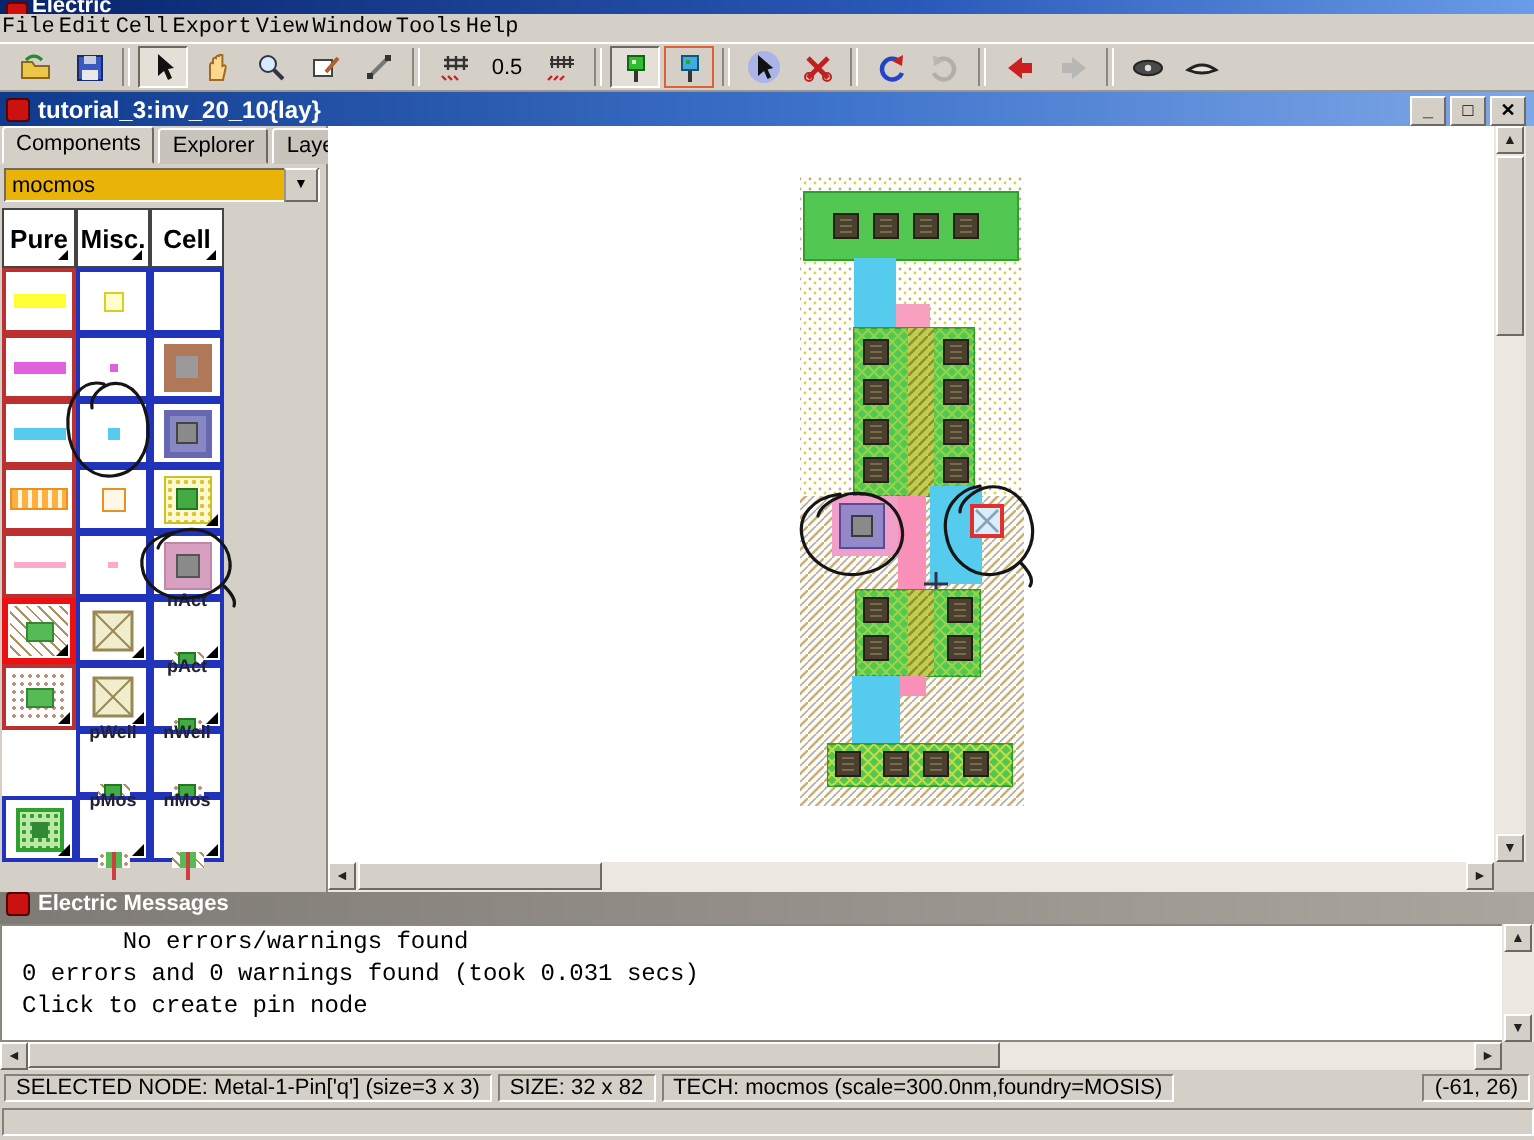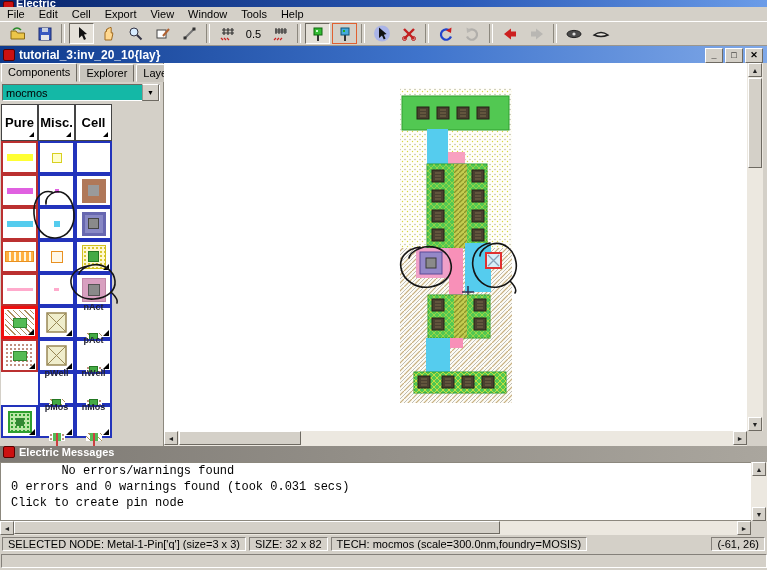--- a/index.html
+++ b/index.html
@@ -8,21 +8,21 @@
   .raised{border:1px solid;border-color:#fff #6e6a62 #6e6a62 #fff;}
 
   
   .sliver{position:absolute;left:0;top:0;width:767px;height:7px;
           background:linear-gradient(to right,#08246b,#2a5ab8 60%,#6b9ce8);overflow:hidden;}
   .sliver .appicon{position:absolute;left:3px;top:1px;width:9px;height:9px;background:#cc1111;border:1px solid #660000;border-radius:2px;}
   .sliver .apptitle{position:absolute;left:16px;top:-3px;color:#fff;font-weight:bold;font-size:11px;}
 
   
   .menubar{position:absolute;left:0;top:7px;width:767px;height:14px;background:#d4d0c8;display:flex;align-items:center;}
-  .menubar span{padding:0 7px;cursor:default;}
+  .menubar span{padding:0 1px;cursor:default;font-family:Liberation Mono, monospace;}
 
   
   .toolbar{position:absolute;left:0;top:21px;width:767px;height:25px;background:#d4d0c8;
            border-top:1px solid #fff;border-bottom:1px solid #9a968e;display:flex;align-items:center;padding-left:4px;box-sizing:border-box;}
   .tbtn{width:25px;height:21px;margin:0 1px;display:flex;align-items:center;justify-content:center;
         border:1px solid transparent;box-sizing:border-box;background:transparent;}
   .tbtn.pressed{border-color:#6e6a62 #fff #fff #6e6a62;background:#e4e0d8;}
   .tbtn.outlined{border:1px solid #e06030;}
   .tbtn.dis{opacity:.45;}
   .tsep{width:2px;height:19px;margin:0 3px;border-left:1px solid #8c887e;border-right:1px solid #fff;}
@@ -36,30 +36,30 @@
   .cbtns{position:absolute;right:4px;top:2px;display:flex;}
   .cbtn{width:16px;height:13px;margin-left:2px;background:#d4d0c8;display:flex;align-items:center;justify-content:center;
         font-size:9px;font-weight:bold;line-height:1;}
 
   
   .sidepanel{position:absolute;left:0;top:63px;width:164px;height:383px;background:#d4d0c8;border-right:1px solid #8c887e;box-sizing:border-box;}
   .tabs{position:absolute;left:1px;top:2px;height:17px;display:flex;align-items:flex-end;}
   .tab{padding:2px 6px 2px 6px;margin-right:2px;font-size:11px;background:#c8c4bc;
        border:1px solid;border-color:#fff #6e6a62 #c8c4bc #fff;border-radius:2px 2px 0 0;}
   .tab.active{background:#d4d0c8;font-weight:normal;padding-bottom:3px;border-bottom-color:#d4d0c8;}
-  .combo{position:absolute;left:2px;top:21px;width:158px;height:17px;background:#14b8a6;border:1px solid;border-color:#6e6a62 #fff #fff #6e6a62;display:flex;align-items:center;box-sizing:border-box;}
+  .combo{position:absolute;left:2px;top:21px;width:158px;height:17px;background:#eab308;border:1px solid;border-color:#6e6a62 #fff #fff #6e6a62;display:flex;align-items:center;box-sizing:border-box;}
   .combo .cval{flex:1;padding-left:3px;}
   .combo .cbtnd{width:15px;height:100%;background:#d4d0c8;border-left:1px solid #9a968e;display:flex;align-items:center;justify-content:center;font-size:7px;}
 
   
   .palette{position:absolute;left:1px;top:41px;width:112px;}
   .prow{display:flex;}
   .pcell{width:37px;height:33px;box-sizing:border-box;background:#fff;display:flex;flex-direction:column;
          align-items:center;justify-content:center;position:relative;}
-  .pcell.hd{height:37px;border:1px solid #444;font-weight:bold;font-size:13px;background:#fff;}
+  .pcell.hd{height:30px;border:1px solid #444;font-weight:bold;font-size:13px;background:#fff;}
   .bR{border:2px solid #bb3030;}
   .bRR{border:3px solid #ee1010;}
   .bB{border:2px solid #2233bb;gap:20px;}
   .bN{border:2px solid #fff;}
   .corner{position:absolute;right:1px;bottom:1px;width:0;height:0;
           border-left:6px solid transparent;border-bottom:6px solid #000;}
   .cornerh{position:absolute;right:3px;bottom:3px;width:0;height:0;
           border-left:5px solid transparent;border-bottom:5px solid #000;}
   .plabel{font-size:9px;font-weight:bold;color:#223;line-height:9px;margin-bottom:1px;}
 

